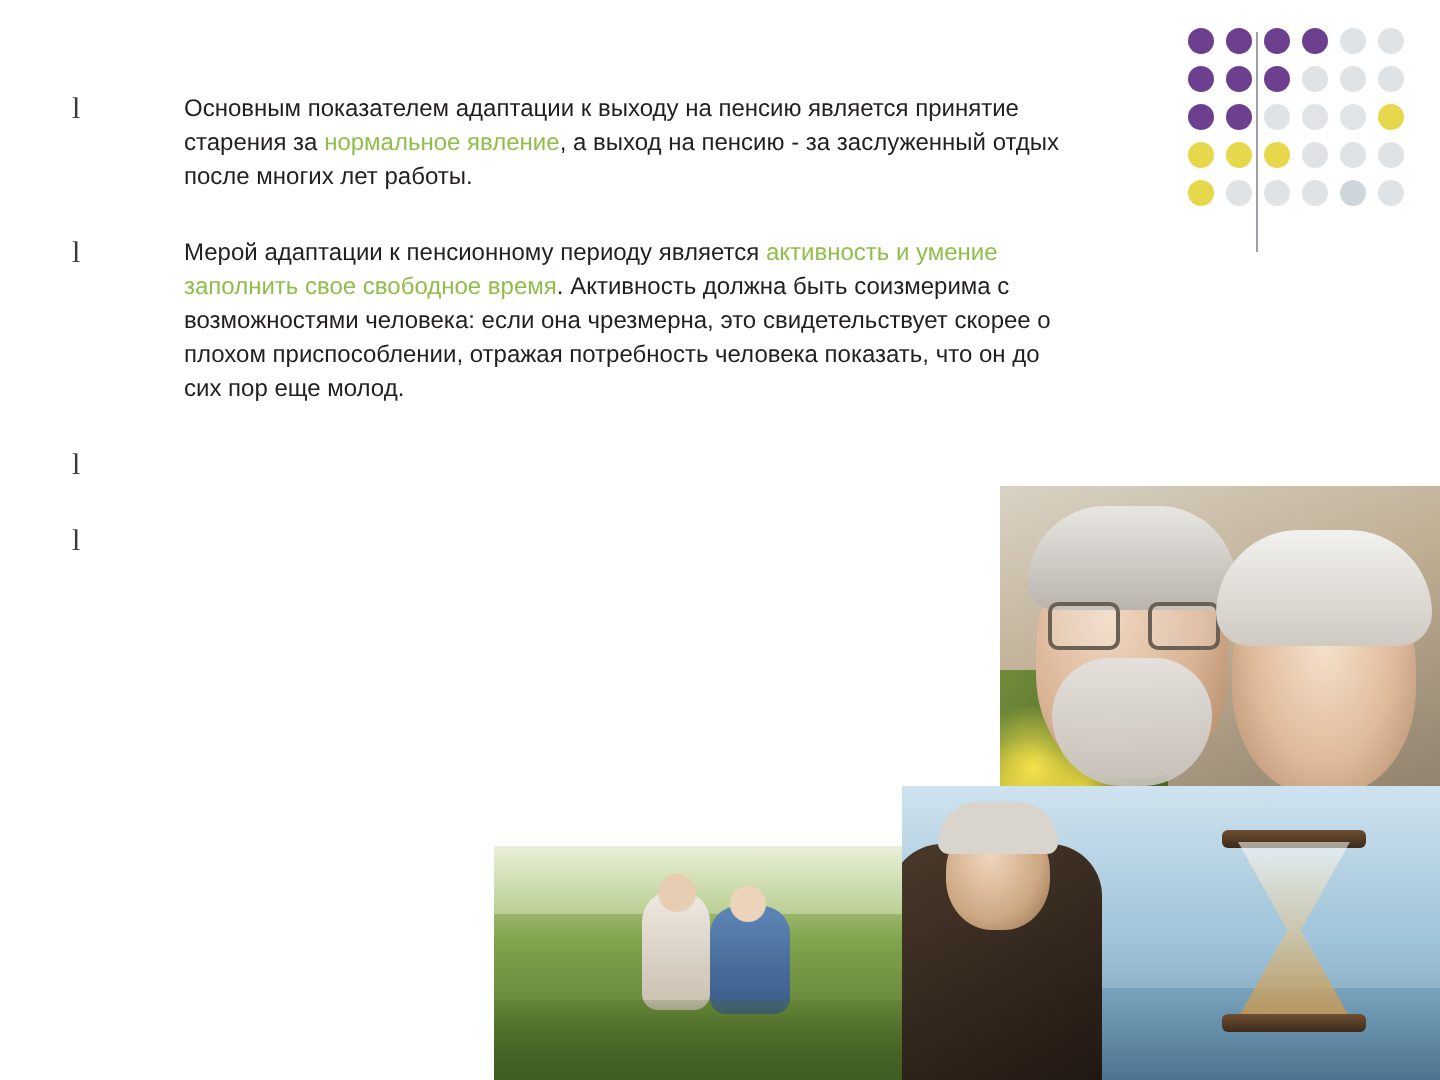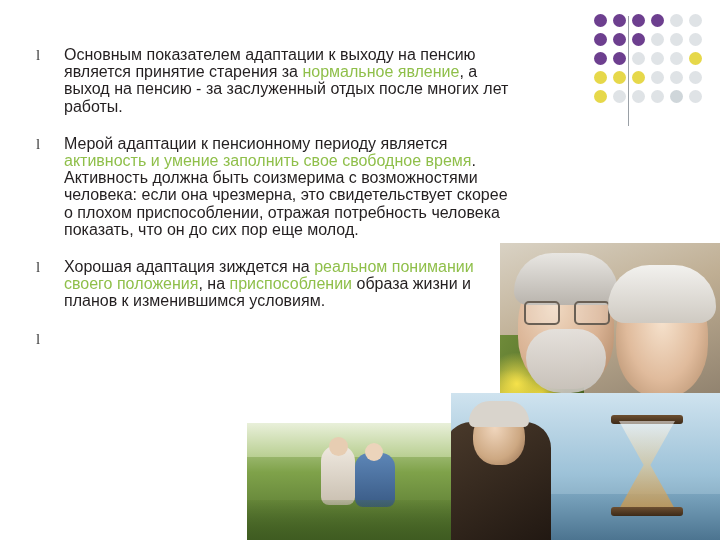--- a/index.html
+++ b/index.html
@@ -60,24 +60,25 @@
     flex: 0 0 28px;
     color: #3b3b3b;
     font-family: "Liberation Serif", serif;
     font-size: 15px;
     line-height: 17px;
     padding-top: 1px;
     text-align: left;
   }
   .bullet-text {
     flex: 1 1 auto;
-    font-size: 16px;
+    font-size: 12px;
     line-height: 17.2px;
     color: #231f20;
     max-width: 445px;
+    margin-left: 28px;
   }
   .hl {
     color: #8fbf4a;
   }
 
   
   .photo {
     position: absolute;
     overflow: hidden;
   }
@@ -337,21 +338,20 @@
       <div class="bullet-row">
         <div class="bullet-mark">l</div>
         <div class="bullet-text"><span>Основным показателем адаптации к выходу на пенсию является принятие старения за </span><span class="hl">нормальное явление</span><span>, а выход на пенсию - за заслуженный отдых после многих лет работы.</span></div>
       </div>
       <div class="bullet-row">
         <div class="bullet-mark">l</div>
         <div class="bullet-text"><span>Мерой адаптации к пенсионному периоду является </span><span class="hl">активность и умение заполнить свое свободное время</span><span>. Активность должна быть соизмерима с возможностями человека: если она чрезмерна, это свидетельствует скорее о плохом приспособлении, отражая потребность человека показать, что он до сих пор еще молод.</span></div>
       </div>
       <div class="bullet-row">
         <div class="bullet-mark">l</div>
-        <div class="bullet-text"><span>Хорошая адаптация зиждется на </span><span class="hl">реальном понимании своего положения</span><span>, на </span><span class="hl">приспособлении</span><span> образа жизни и планов к изменившимся условиям.</span></div>
       </div>
       <div class="bullet-row">
         <div class="bullet-mark">l</div>
       </div>
     </div>
 
   <div class="photo photo-couple">
     <div class="flowers"></div>
     <div class="face-a"></div>
     <div class="beard-a"></div>

